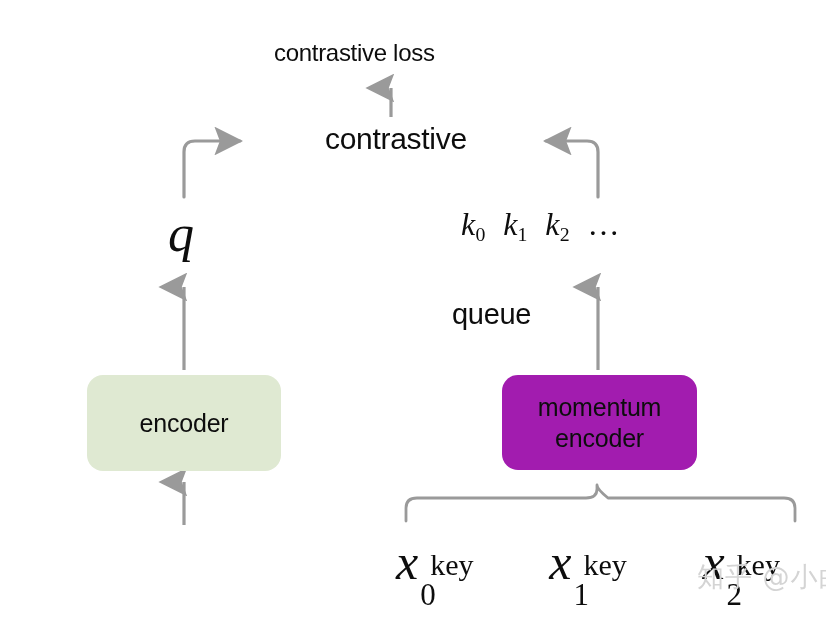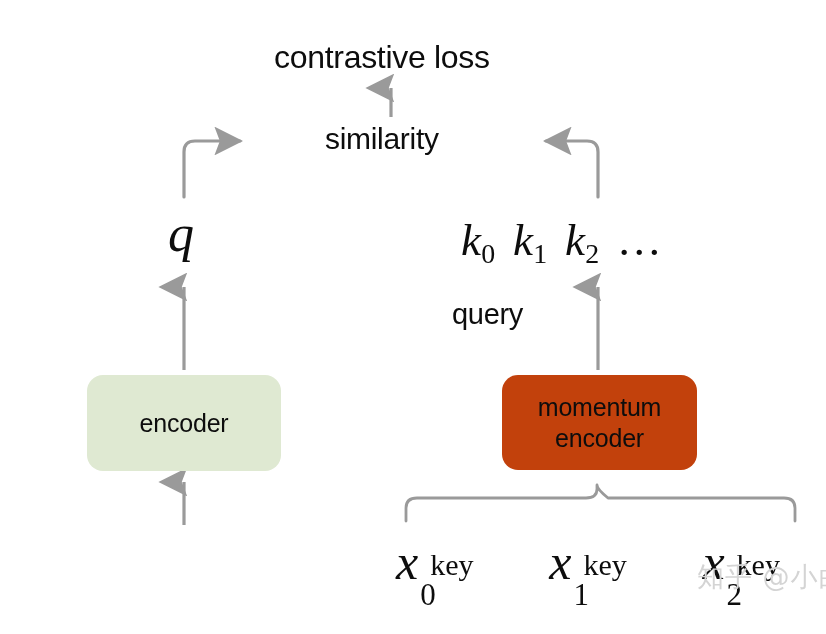--- a/index.html
+++ b/index.html
@@ -51,21 +51,21 @@
   }
   .plain-label {
     position: absolute;
     color: #0d0d0d;
     font-family: "Liberation Sans", sans-serif;
     white-space: nowrap;
   }
   #label-contrastive-loss {
     left: 274px;
     top: 39px;
-    font-size: 32px;
+    font-size: 24px;
     letter-spacing: -0.3px;
   }
   #label-similarity {
     left: 325px;
     top: 122px;
     font-size: 30px;
     letter-spacing: -0.3px;
   }
   #label-queue {
     left: 452px;
@@ -99,22 +99,21 @@
     left: 0.02em;
   }
   #math-q {
     left: 168px;
     top: 204px;
     font-size: 52px;
   }
   #math-keys {
     left: 461px;
     top: 206px;
-    font-size: 45px;
-    margin-top: 8px;
+    font-size: 32px;
   }
   #math-keys .kitem {
     margin-right: 18px;
   }
   #math-keys .dots {
     font-style: normal;
     letter-spacing: 2px;
   }
   #math-x-query {
     left: 115px;
@@ -204,37 +203,37 @@
              Q 597 498 597 489
              L 597 485
              Q 597 489 608 498
              L 784 498
              Q 795 498 795 508
              L 795 521" stroke="#9a9a9a" stroke-width="2.8" fill="none" stroke-linecap="round" stroke-linejoin="round"></path>
   </svg>
 
   <div class="plain-label" id="label-contrastive-loss">contrastive loss</div>
 
-  <div class="plain-label" id="label-similarity">similarity</div>
+  <div class="plain-label" id="label-similarity">contrastive</div>
 
   <div class="math" id="math-q">
     <span class="var">q</span>
   </div>
 
   <div class="math" id="math-keys">
     <span class="kitem"><span class="var">k</span><sub>0</sub></span><span class="kitem"><span class="var">k</span><sub>1</sub></span><span class="kitem"><span class="var">k</span><sub>2</sub></span><span class="dots">…</span>
   </div>
 
-  <div class="plain-label" id="label-queue">query</div>
+  <div class="plain-label" id="label-queue">queue</div>
 
   <div class="node-box" id="box-encoder" style="background:#dfe9d2;">
     <span>encoder</span>
   </div>
 
-  <div class="node-box" id="box-momentum-encoder" style="background:#c2410c;">
+  <div class="node-box" id="box-momentum-encoder" style="background:#a21caf;">
     <span><span>momentum</span><br><span>encoder</span></span>
   </div>
 
 
   <div class="math" id="math-x-keys">
     <span class="xkey"><span class="var">x</span><span class="subsup"><span class="sup-part">key</span><span class="sub-part">0</span></span><span class="spacer-key"></span></span><span class="xkey"><span class="var">x</span><span class="subsup"><span class="sup-part">key</span><span class="sub-part">1</span></span><span class="spacer-key"></span></span><span class="xkey"><span class="var">x</span><span class="subsup"><span class="sup-part">key</span><span class="sub-part">2</span></span><span class="spacer-key"></span></span>
   </div>
 
   <div id="watermark">知乎 @小白</div>
 

